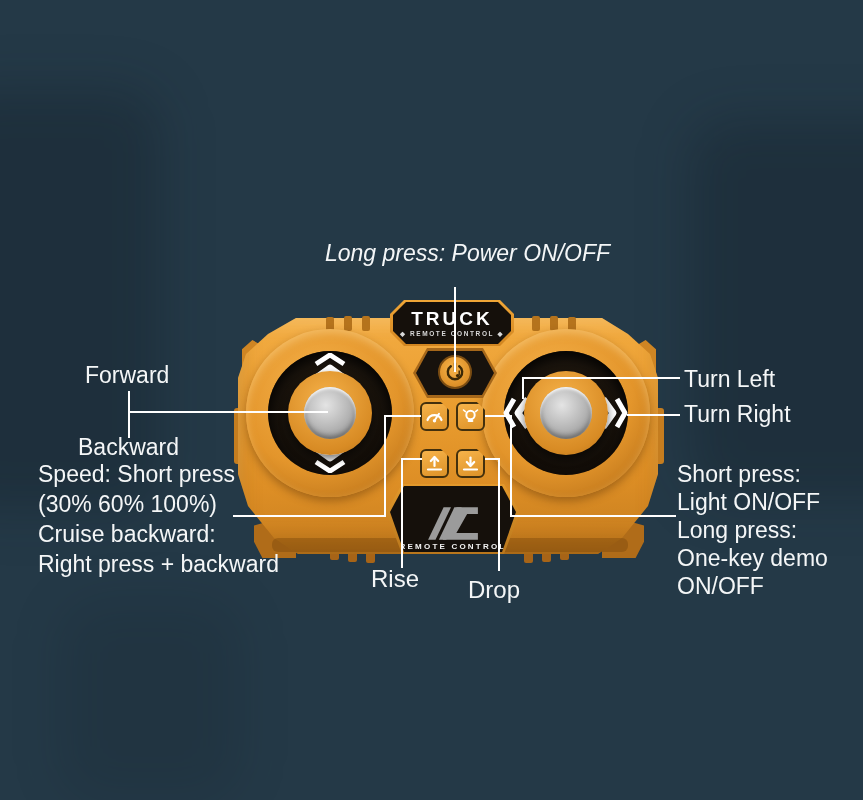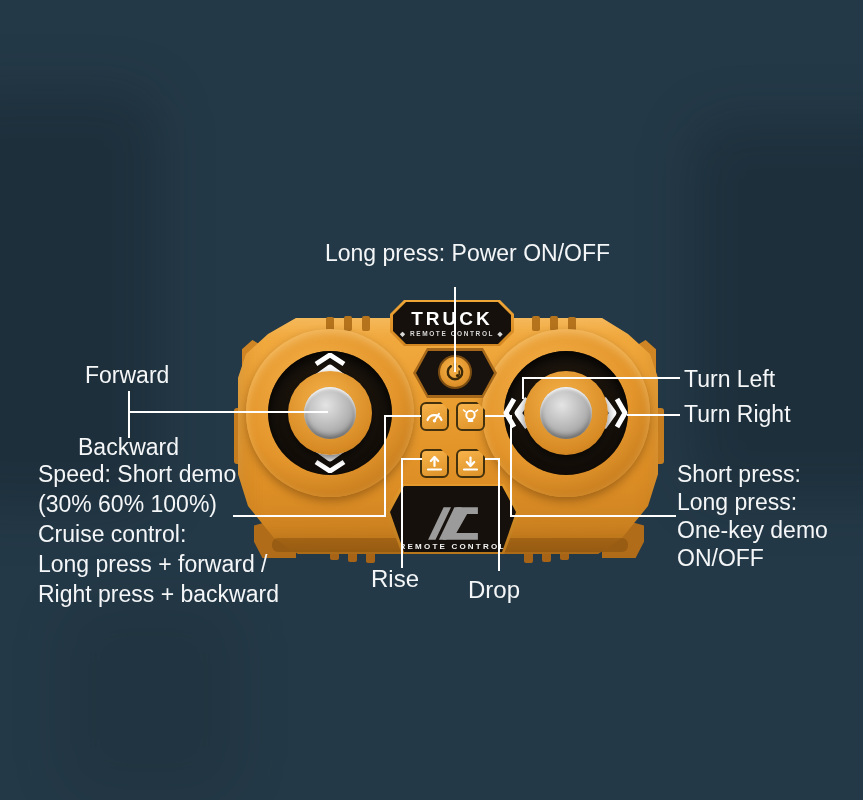--- a/index.html
+++ b/index.html
@@ -186,47 +186,47 @@
     <div class="panel">
       <svg width="78" height="40" viewBox="0 0 78 52">
         <polygon points="2,50 13,50 36,2 25,2" fill="#9b9b9b"></polygon>
         <polygon points="18,50 29,50 52,2 41,2" fill="#9b9b9b"></polygon>
         <path d="M44,2 L76,2 L76,12 L60,12 L44,40 L76,40 L76,50 L24,50 L24,40 L40,12 L44,12 Z" fill="#9b9b9b"></path>
       </svg>
       <div class="panel-label">REMOTE CONTROL</div>
     </div>
   </div>
 
-  <div class="txt" style="left:325px;top:240px;">Long press: Power ON/OFF</div>
+  <div class="txt" style="left:325px;top:240px;font-style:italic;">Long press: Power ON/OFF</div>
   <div class="line" style="left:454px;top:287px;width:2px;height:85px;"></div>
 
   <div class="txt" style="left:85px;top:362px;">Forward</div>
   <div class="txt" style="left:78px;top:434px;">Backward</div>
   <div class="line" style="left:128px;top:391px;width:2px;height:47px;"></div>
   <div class="line" style="left:128px;top:411px;width:200px;height:2px;"></div>
 
   <div class="block" style="left:38px;top:459px;">
-    <div>Speed: Short demo</div>
+    <div>Speed: Short press</div>
     <div>(30% 60% 100%)</div>
-    <div>Cruise control:</div>
-    <div>Long press + forward /</div>
+    <div>Cruise backward:</div>
     <div>Right press + backward</div>
   </div>
   <div class="line" style="left:233px;top:515px;width:153px;height:2px;"></div>
   <div class="line" style="left:384px;top:415px;width:2px;height:102px;"></div>
   <div class="line" style="left:384px;top:415px;width:37px;height:2px;"></div>
 
   <div class="txt" style="left:684px;top:366px;">Turn Left</div>
   <div class="txt" style="left:684px;top:401px;">Turn Right</div>
   <div class="line" style="left:522px;top:377px;width:158px;height:2px;"></div>
   <div class="line" style="left:522px;top:377px;width:2px;height:22px;"></div>
   <div class="line" style="left:627px;top:414px;width:53px;height:2px;"></div>
 
   <div class="block tight" style="left:677px;top:460px;">
     <div>Short press:</div>
+    <div>Light ON/OFF</div>
     <div>Long press:</div>
     <div>One-key demo</div>
     <div>ON/OFF</div>
   </div>
   <div class="line" style="left:485px;top:415px;width:27px;height:2px;"></div>
   <div class="line" style="left:510px;top:415px;width:2px;height:102px;"></div>
   <div class="line" style="left:510px;top:515px;width:166px;height:2px;"></div>
 
   <div class="txt big" style="left:371px;top:566px;">Rise</div>
   <div class="txt big" style="left:468px;top:577px;">Drop</div>

